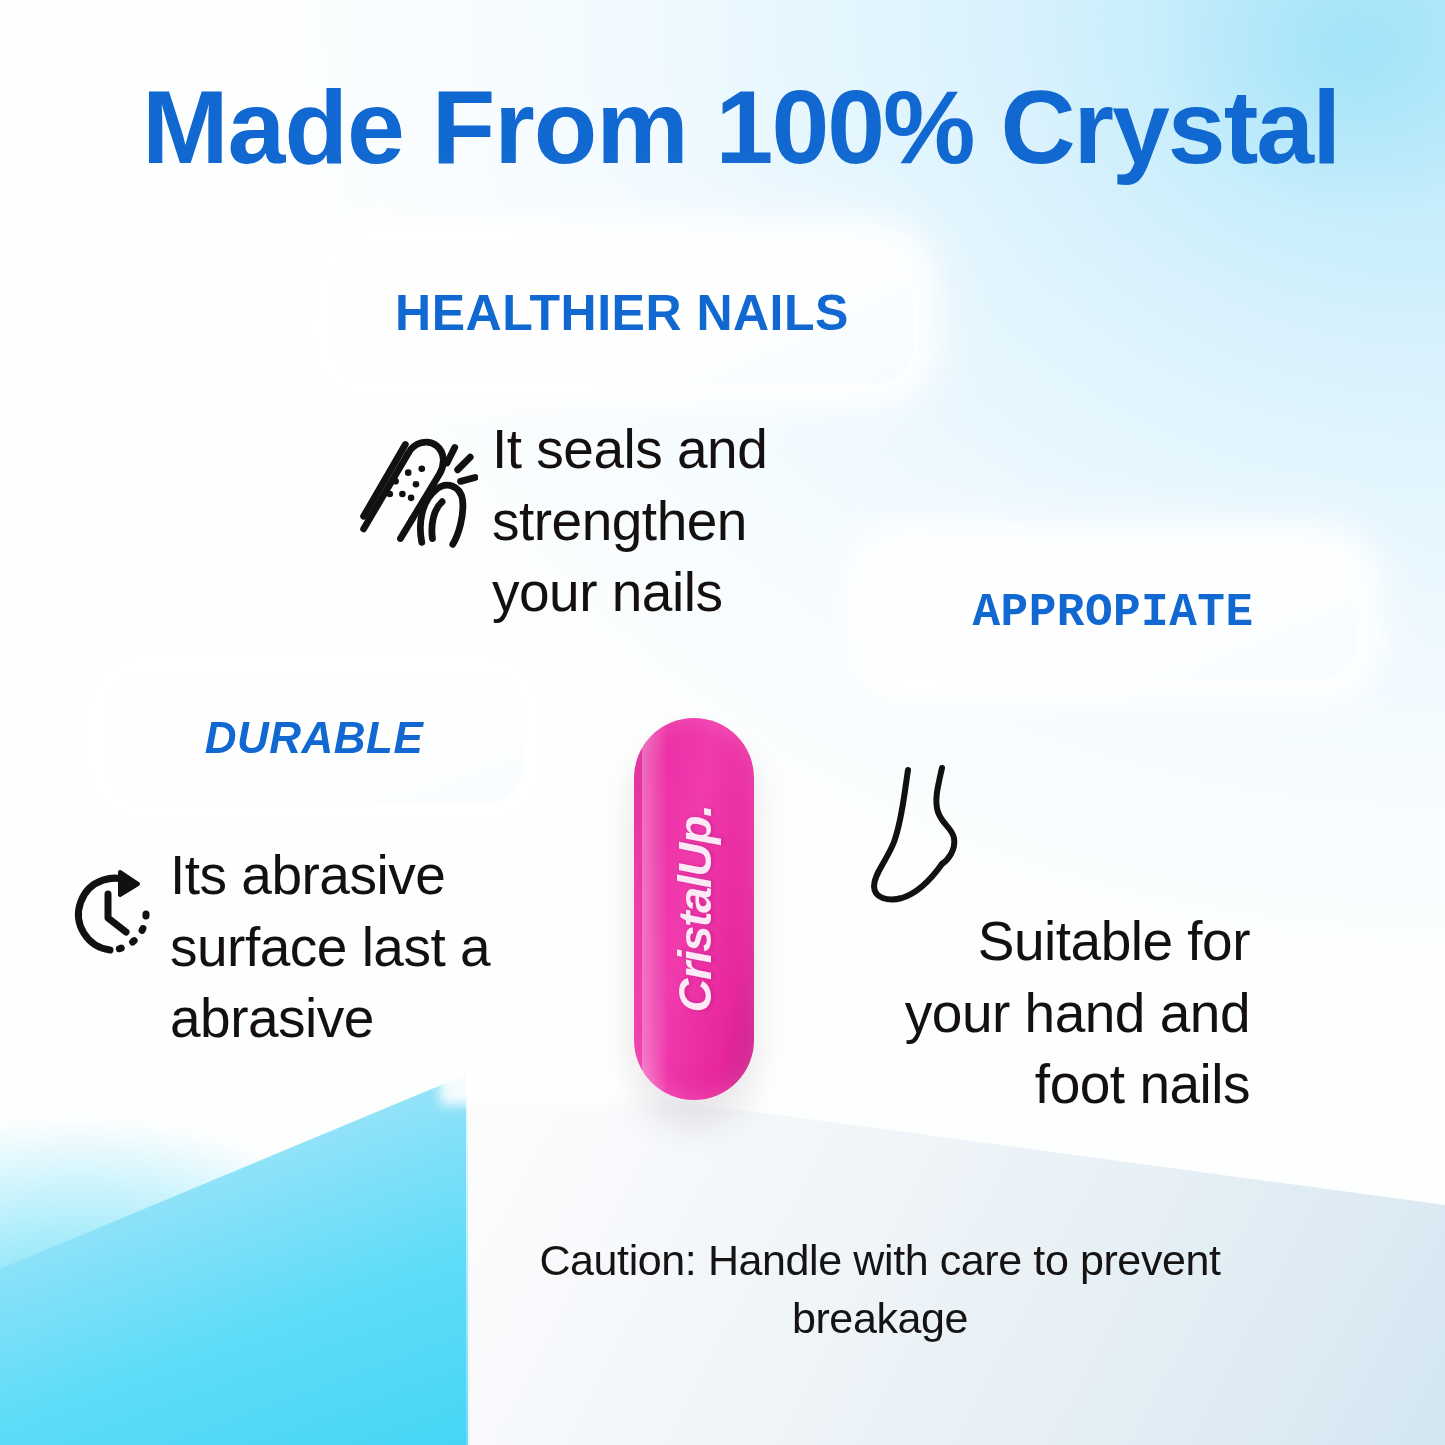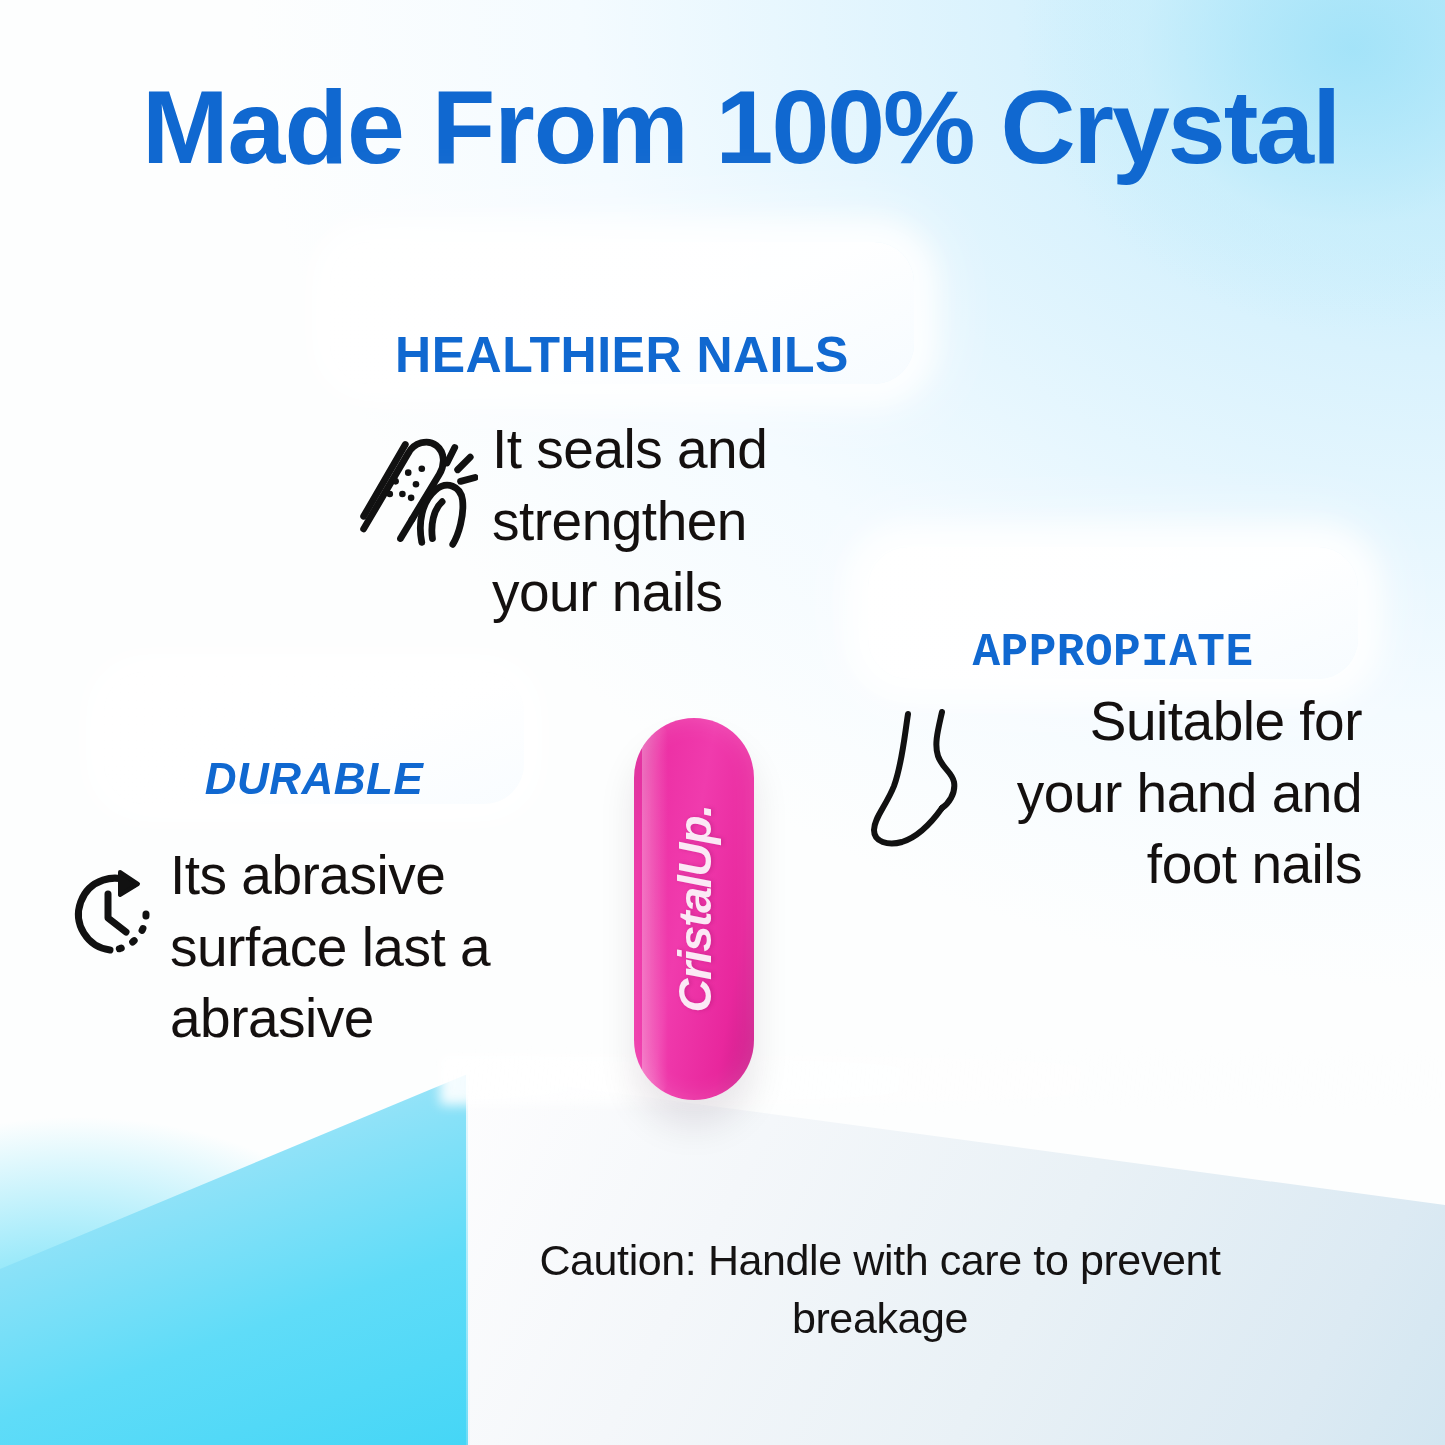--- a/index.html
+++ b/index.html
@@ -68,21 +68,21 @@
     letter-spacing:-1px;
     white-space:nowrap;
     padding-left:36px;
   }
   .headline .h-light{ font-weight:700; font-stretch:condensed; }
   .headline .h-bold{ font-weight:900; letter-spacing:-2px; }
 
   
   .badge{
     position:absolute;
-    display:flex; align-items:flex-end; justify-content:center;
+    display:flex; align-items:center; justify-content:center;
     border-radius:40px;
     color:#1068d0;
     font-weight:800;
     letter-spacing:0.5px;
     background:linear-gradient(160deg, rgba(255,255,255,0.99) 0%, rgba(255,255,255,0.97) 55%, rgba(248,252,255,0.88) 100%);
     box-shadow:0 0 26px 22px rgba(255,255,255,0.80),
                0 0 58px 34px rgba(255,255,255,0.45);
   }
   #badge-healthier{ left:330px; top:242px; width:584px; height:142px; font-size:50px; }
   #badge-appropiate{ left:868px; top:547px; width:490px; height:132px; font-size:46px;font-family:Liberation Mono, monospace; }
@@ -99,21 +99,21 @@
   }
 
   #feat-seals{ left:352px; top:414px; width:470px; }
   #feat-seals .ficon{ width:126px; flex:0 0 126px; margin-top:16px; }
   #feat-seals .ftext{ text-align:left; width:330px; margin-left:14px; }
 
   #feat-durable{ left:58px; top:840px; width:470px; }
   #feat-durable .ficon{ width:104px; flex:0 0 104px; margin-top:22px; }
   #feat-durable .ftext{ text-align:left; width:350px; margin-left:8px; }
 
-  #feat-suitable{ left:868px; top:686px; width:500px; }
+  #feat-suitable{ left:868px; top:742px; width:500px;flex-direction:column; }
   #feat-suitable .ficon{ width:112px; flex:0 0 112px; margin-top:14px; }
   #feat-suitable .ftext{ text-align:right; width:382px; }
 
   .ficon svg{ display:block; width:100%; height:auto; }
 
   
   #product{
     position:absolute; left:634px; top:718px;
     width:120px; height:382px;
     border-radius:60px;

